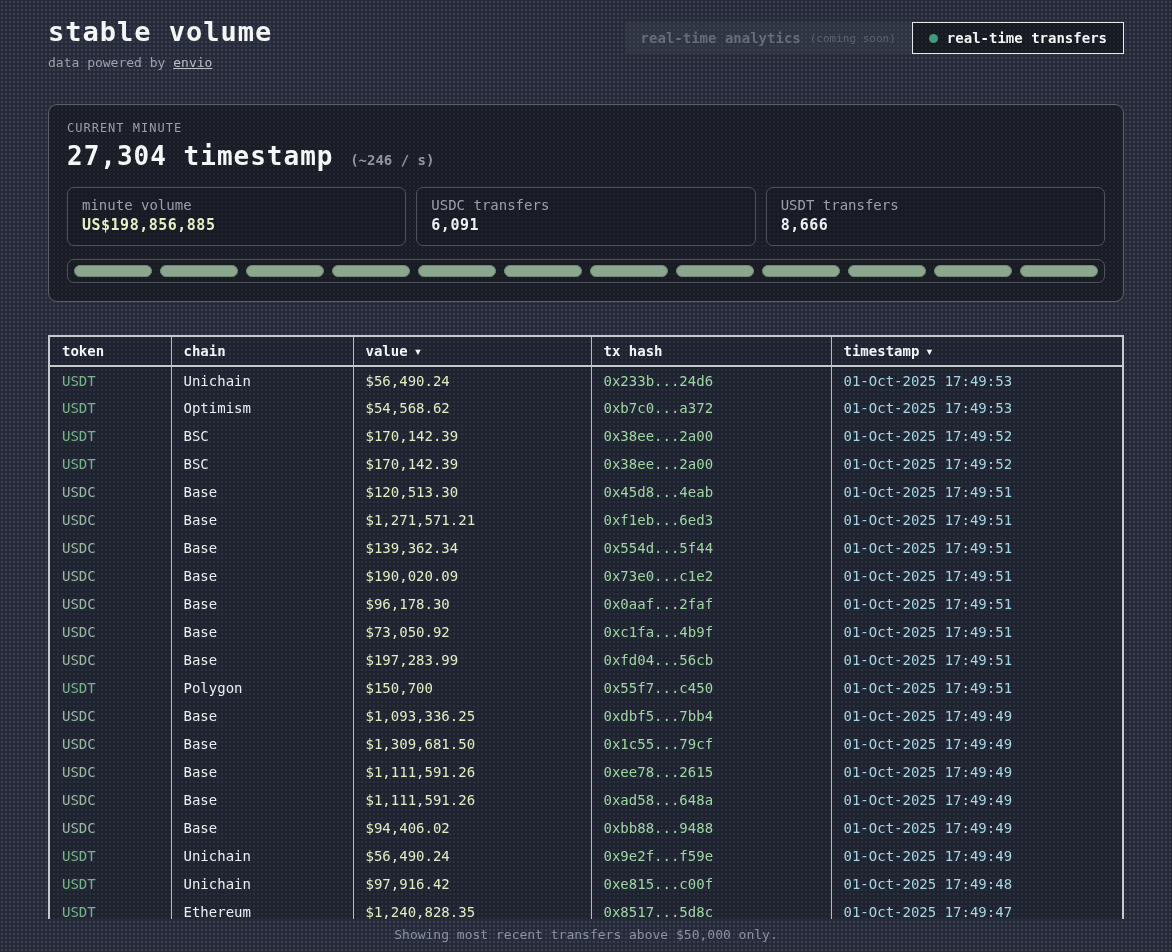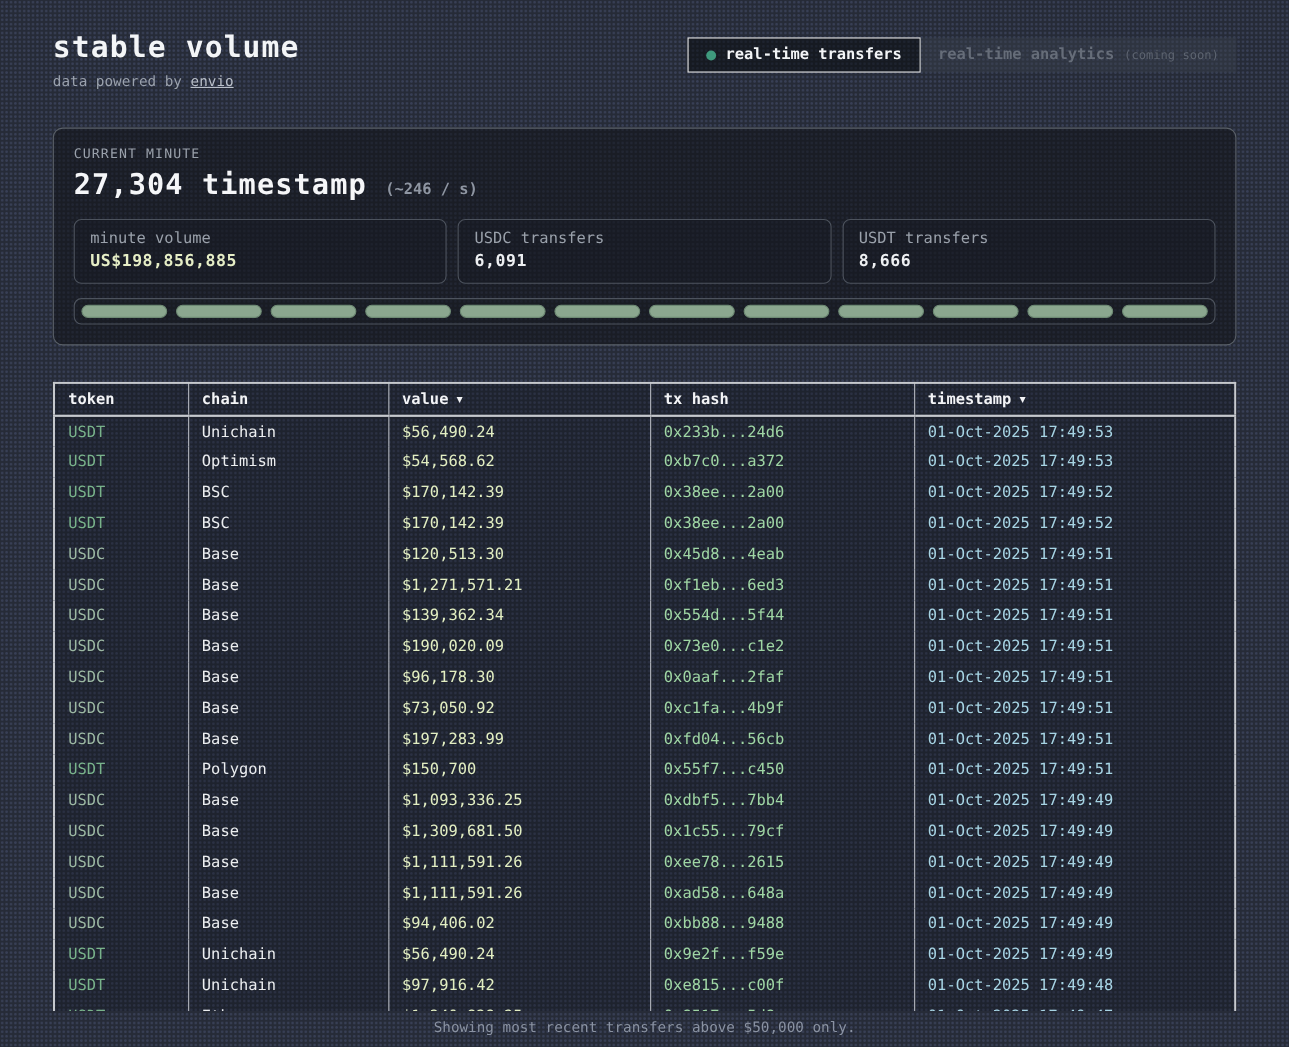--- a/index.html
+++ b/index.html
@@ -5,21 +5,21 @@
   * { box-sizing: border-box; margin: 0; padding: 0; }
   html, body { width: 1172px; height: 952px; }
   body {
     font-family: "DejaVu Sans Mono", "Liberation Mono", monospace;
     background-color: #262b37;
     background-image: radial-gradient(circle, rgba(104,118,165,0.28) 1px, transparent 1.3px);
     background-size: 4px 4px;
     color: #eceef0;
     overflow: hidden;
   }
-  .page { padding: 24px 48px 0 48px; height: 100%; display: flex; flex-direction: column; border-radius: 30px; }
+  .page { padding: 12px 48px 0 48px; height: 100%; display: flex; flex-direction: column; border-radius: 30px; }
 
   
   .top-bar { display: flex; justify-content: space-between; align-items: flex-start; margin-bottom: 34px; }
   .title { font-size: 27px; font-weight: bold; color: #f3f5f7; letter-spacing: 1px; margin-top: 4px; }
   .subtitle { font-size: 13px; color: #9aa1ad; margin-top: 8px; }
   .subtitle a { color: #b9bfc9; text-decoration: underline; cursor: pointer; }
   .tabs { display: flex; margin-top: 10px; }
   .tab {
     padding: 7px 16px; font-size: 14px; font-weight: bold; cursor: pointer;
     display: flex; align-items: center; gap: 9px; white-space: nowrap;
@@ -90,27 +90,27 @@
 <div class="page">
 
   <div class="top-bar">
     <div>
       <div class="title">stable volume</div>
       <div class="subtitle">
         <span>data powered by </span><a>envio</a>
       </div>
     </div>
     <div class="tabs">
+      <div class="tab inactive">
+        <span>real-time analytics</span>
+        <span class="soon">(coming soon)</span>
+      </div>
       <div class="tab active">
         <span class="live-dot"></span>
         <span>real-time transfers</span>
-      </div>
-      <div class="tab inactive">
-        <span>real-time analytics</span>
-        <span class="soon">(coming soon)</span>
       </div>
     </div>
   </div>
 
   <div class="hero">
     <div class="hero-top">
       <div>
         <div class="eyebrow">CURRENT MINUTE</div>
         <div class="big-count">
           <span>27,304</span>

